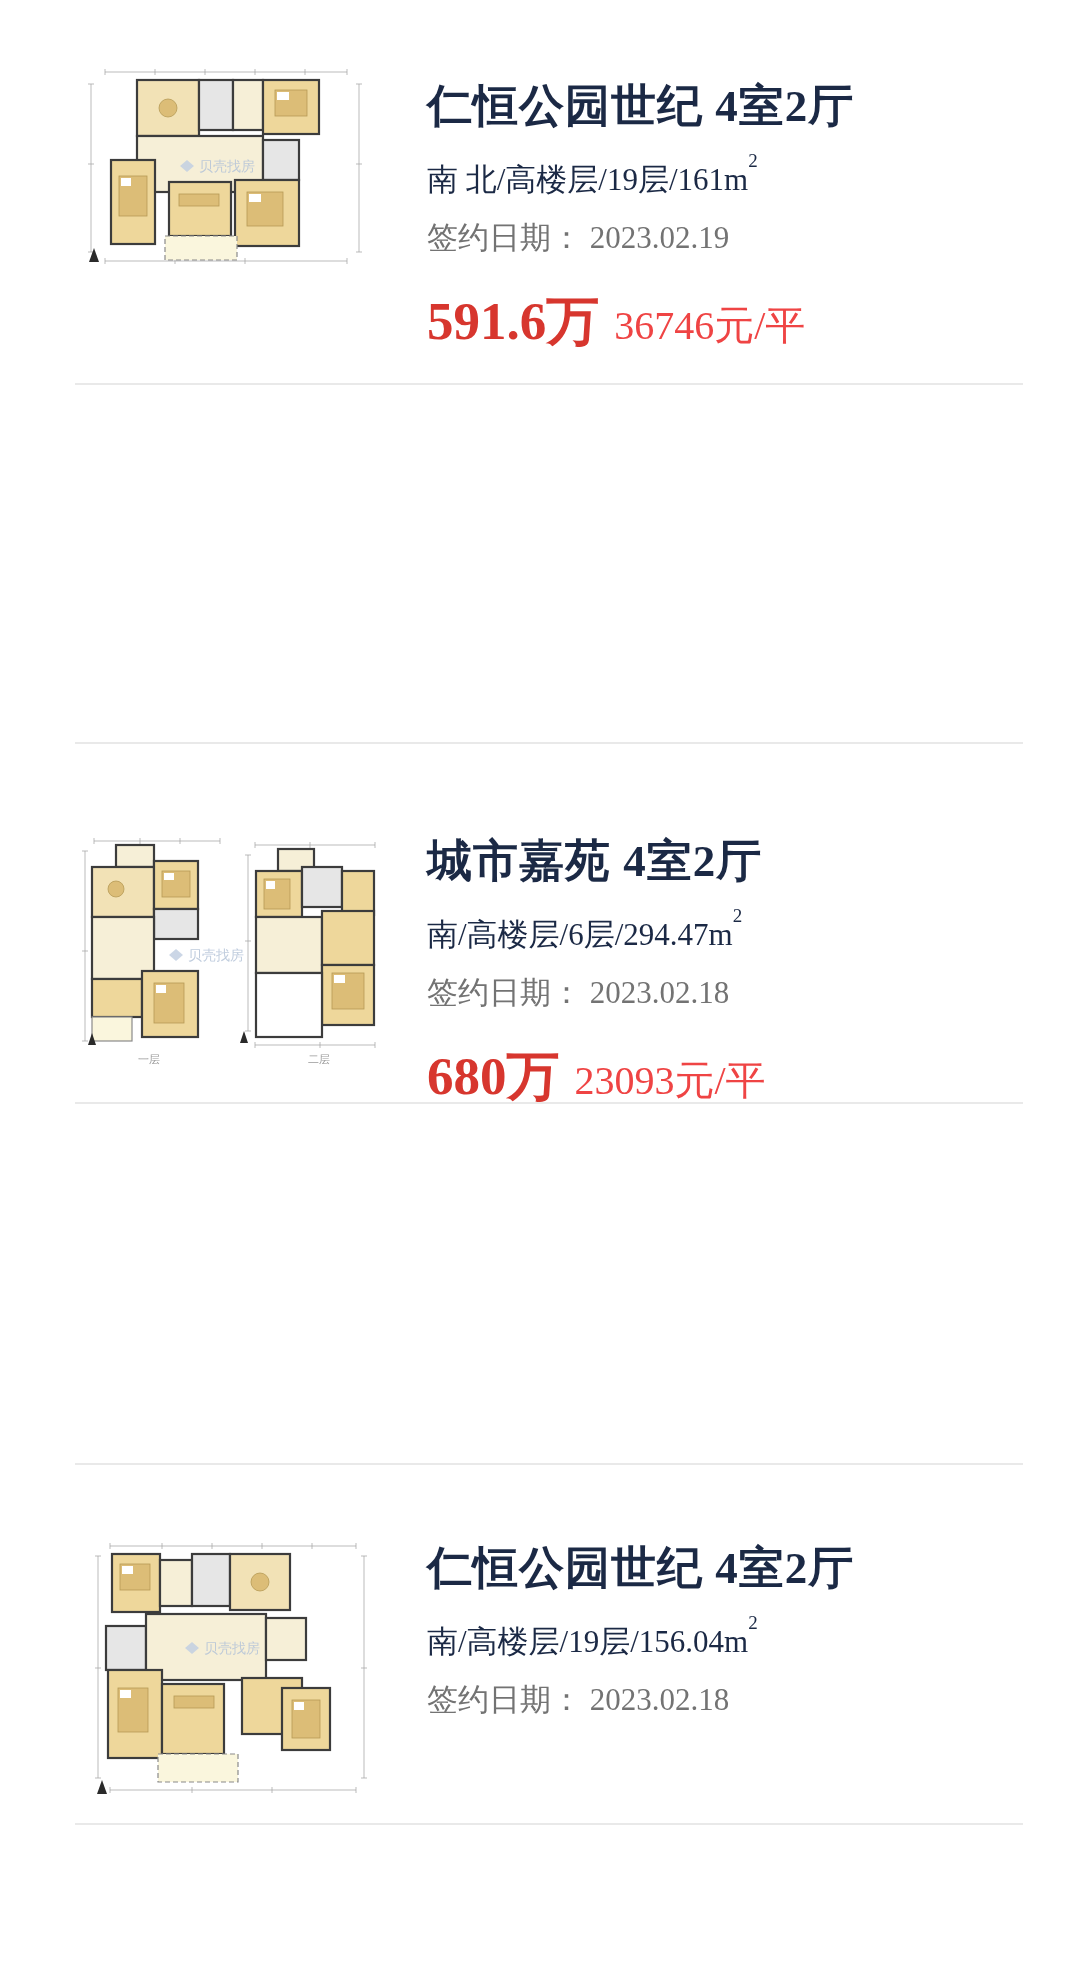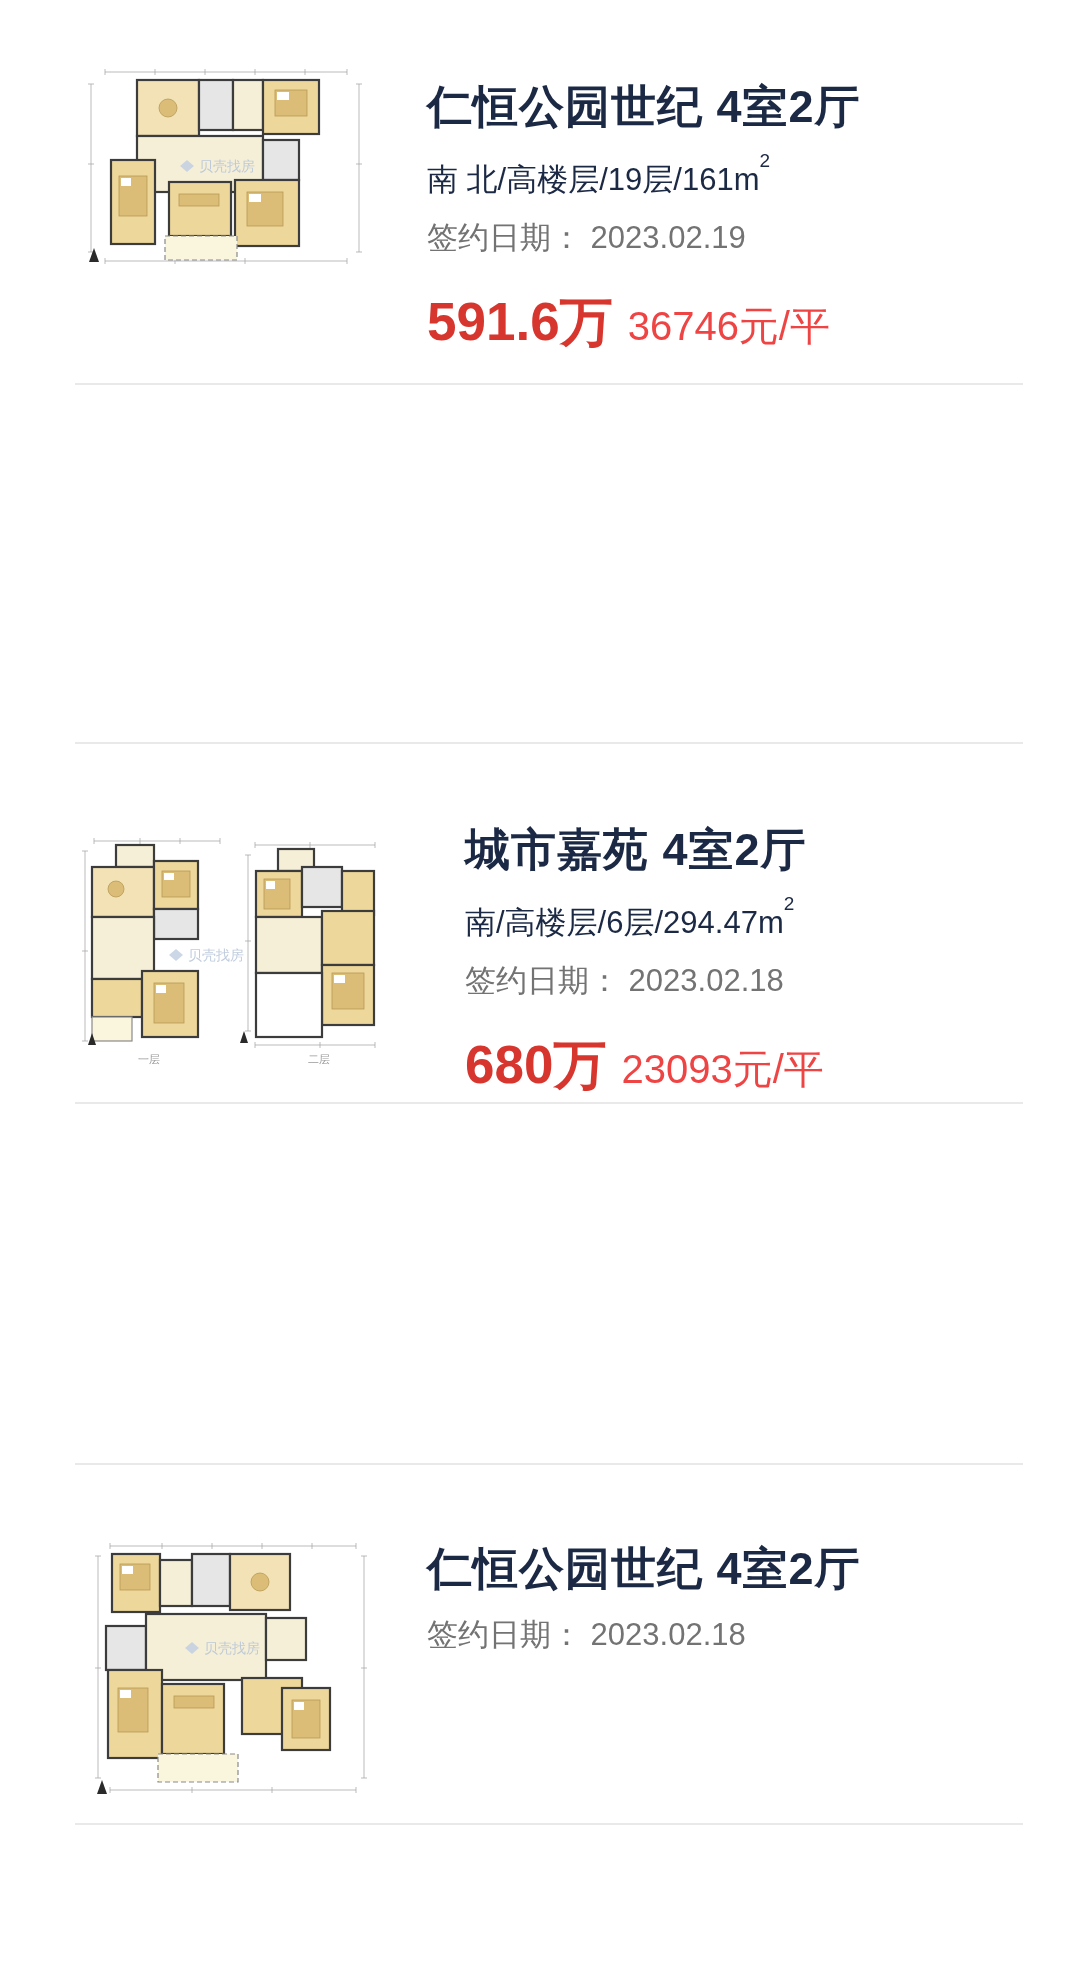--- a/index.html
+++ b/index.html
@@ -4,21 +4,21 @@
 <style>
   html,body{margin:0;padding:0;}
   body{
     width:1080px;height:1971px;overflow:hidden;position:relative;
     background:#ffffff;font-family:"Liberation Sans","DejaVu Sans",sans-serif;
   }
   .card{position:absolute;left:0;width:1080px;}
   .plan{position:absolute;}
   .plan svg{display:block;}
   .divider{position:absolute;left:75px;width:948px;height:2px;background:#e9e9e9;}
-  .info{position:absolute;left:427px;display:flex;flex-direction:column;align-items:flex-start;}
+  .info{position:absolute;left:427px;display:flex;flex-direction:column;align-items:flex-start;font-family:Liberation Serif, serif;}
   .title{
     margin:0;font-size:45px;font-weight:700;color:#1b2945;
     line-height:1.02;letter-spacing:1px;white-space:nowrap;
   }
   .specs{
     margin:33px 0 0 0;font-size:31px;color:#1b2945;line-height:1;white-space:nowrap;text-align:center;
   }
   .specs sup{font-size:19px;position:relative;top:-12px;}
   .date{
     margin:27px 0 0 0;font-size:31px;color:#737373;line-height:1;white-space:nowrap;
@@ -169,21 +169,21 @@
       <rect x="186" y="50" width="9" height="8" fill="#ffffff"></rect>
         <rect x="254" y="144" width="11" height="8" fill="#ffffff"></rect>
       <polygon points="160,212 164,200 168,212" fill="#2a2a2a"></polygon>
       <text x="228" y="232" class="plan-label">二层</text>
       <g opacity="0.85">
         <polygon points="96,118 103,124 96,130 89,124" fill="#c3d0e2"></polygon>
         <text x="108" y="129" class="wm-text">贝壳找房</text>
       </g>
     </svg>
   </div>
-  <div class="info" style="top:444px;margin-left:38px;">
+  <div class="info" style="top:456px;">
     <h2 class="title">城市嘉苑 4室2厅</h2>
     <p class="specs"><span>南/高楼层/6层/294.47m</span><sup>2</sup></p>
     <p class="date">签约日期： 2023.02.18</p>
     <p class="price-row">
       <span class="price">680万</span>
       <span class="unit">23093元/平</span>
     </p>
   </div>
 </section>
 <div class="divider" style="top:742px;"></div>
@@ -239,20 +239,21 @@
         <rect x="202" y="164" width="10" height="8" fill="#ffffff"></rect>
       <polygon points="5,256 10,242 15,256" fill="#2a2a2a"></polygon>
       <g opacity="0.85">
         <polygon points="100,104 107,110 100,116 93,110" fill="#c3d0e2"></polygon>
         <text x="112" y="115" class="wm-text">贝壳找房</text>
       </g>
     </svg>
   </div>
   <div class="info" style="top:804px;">
     <h2 class="title">仁恒公园世纪 4室2厅</h2>
+    <p class="specs"><span>南/高楼层/19层/156.04m</span><sup>2</sup></p>
     <p class="date">签约日期： 2023.02.18</p>
   </div>
 </section>
 <div class="divider" style="top:1102px;"></div>
 
 <section class="card" style="top:1102px;height:361px;">
   
   
 </section>
 <div class="divider" style="top:1463px;"></div>

